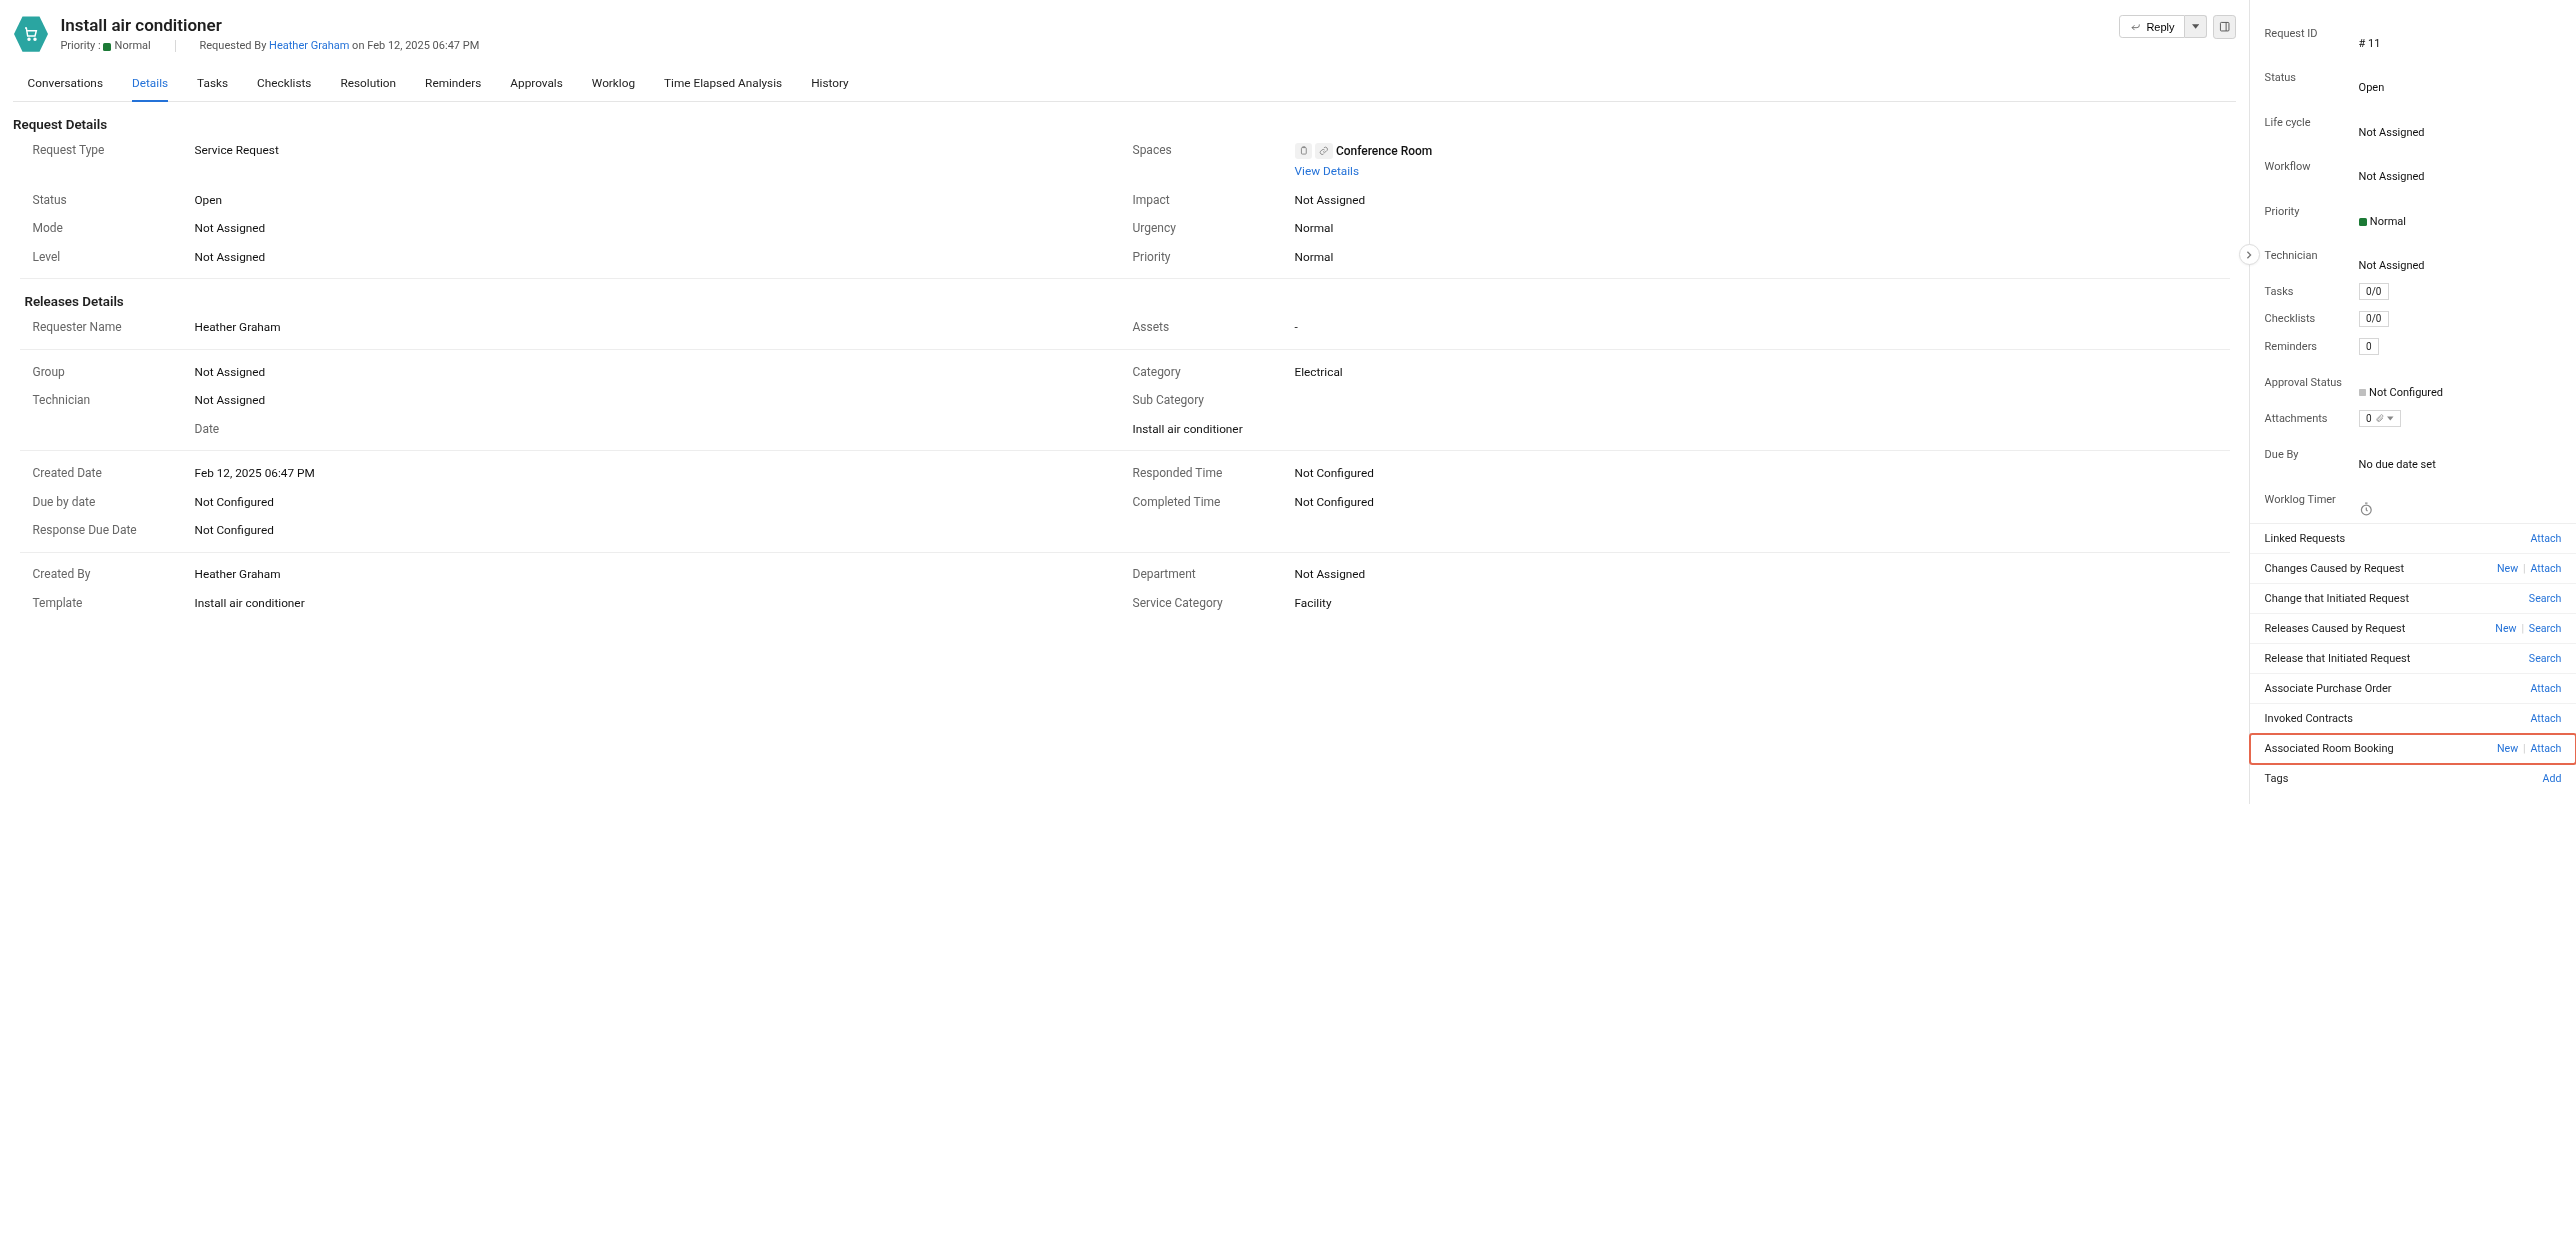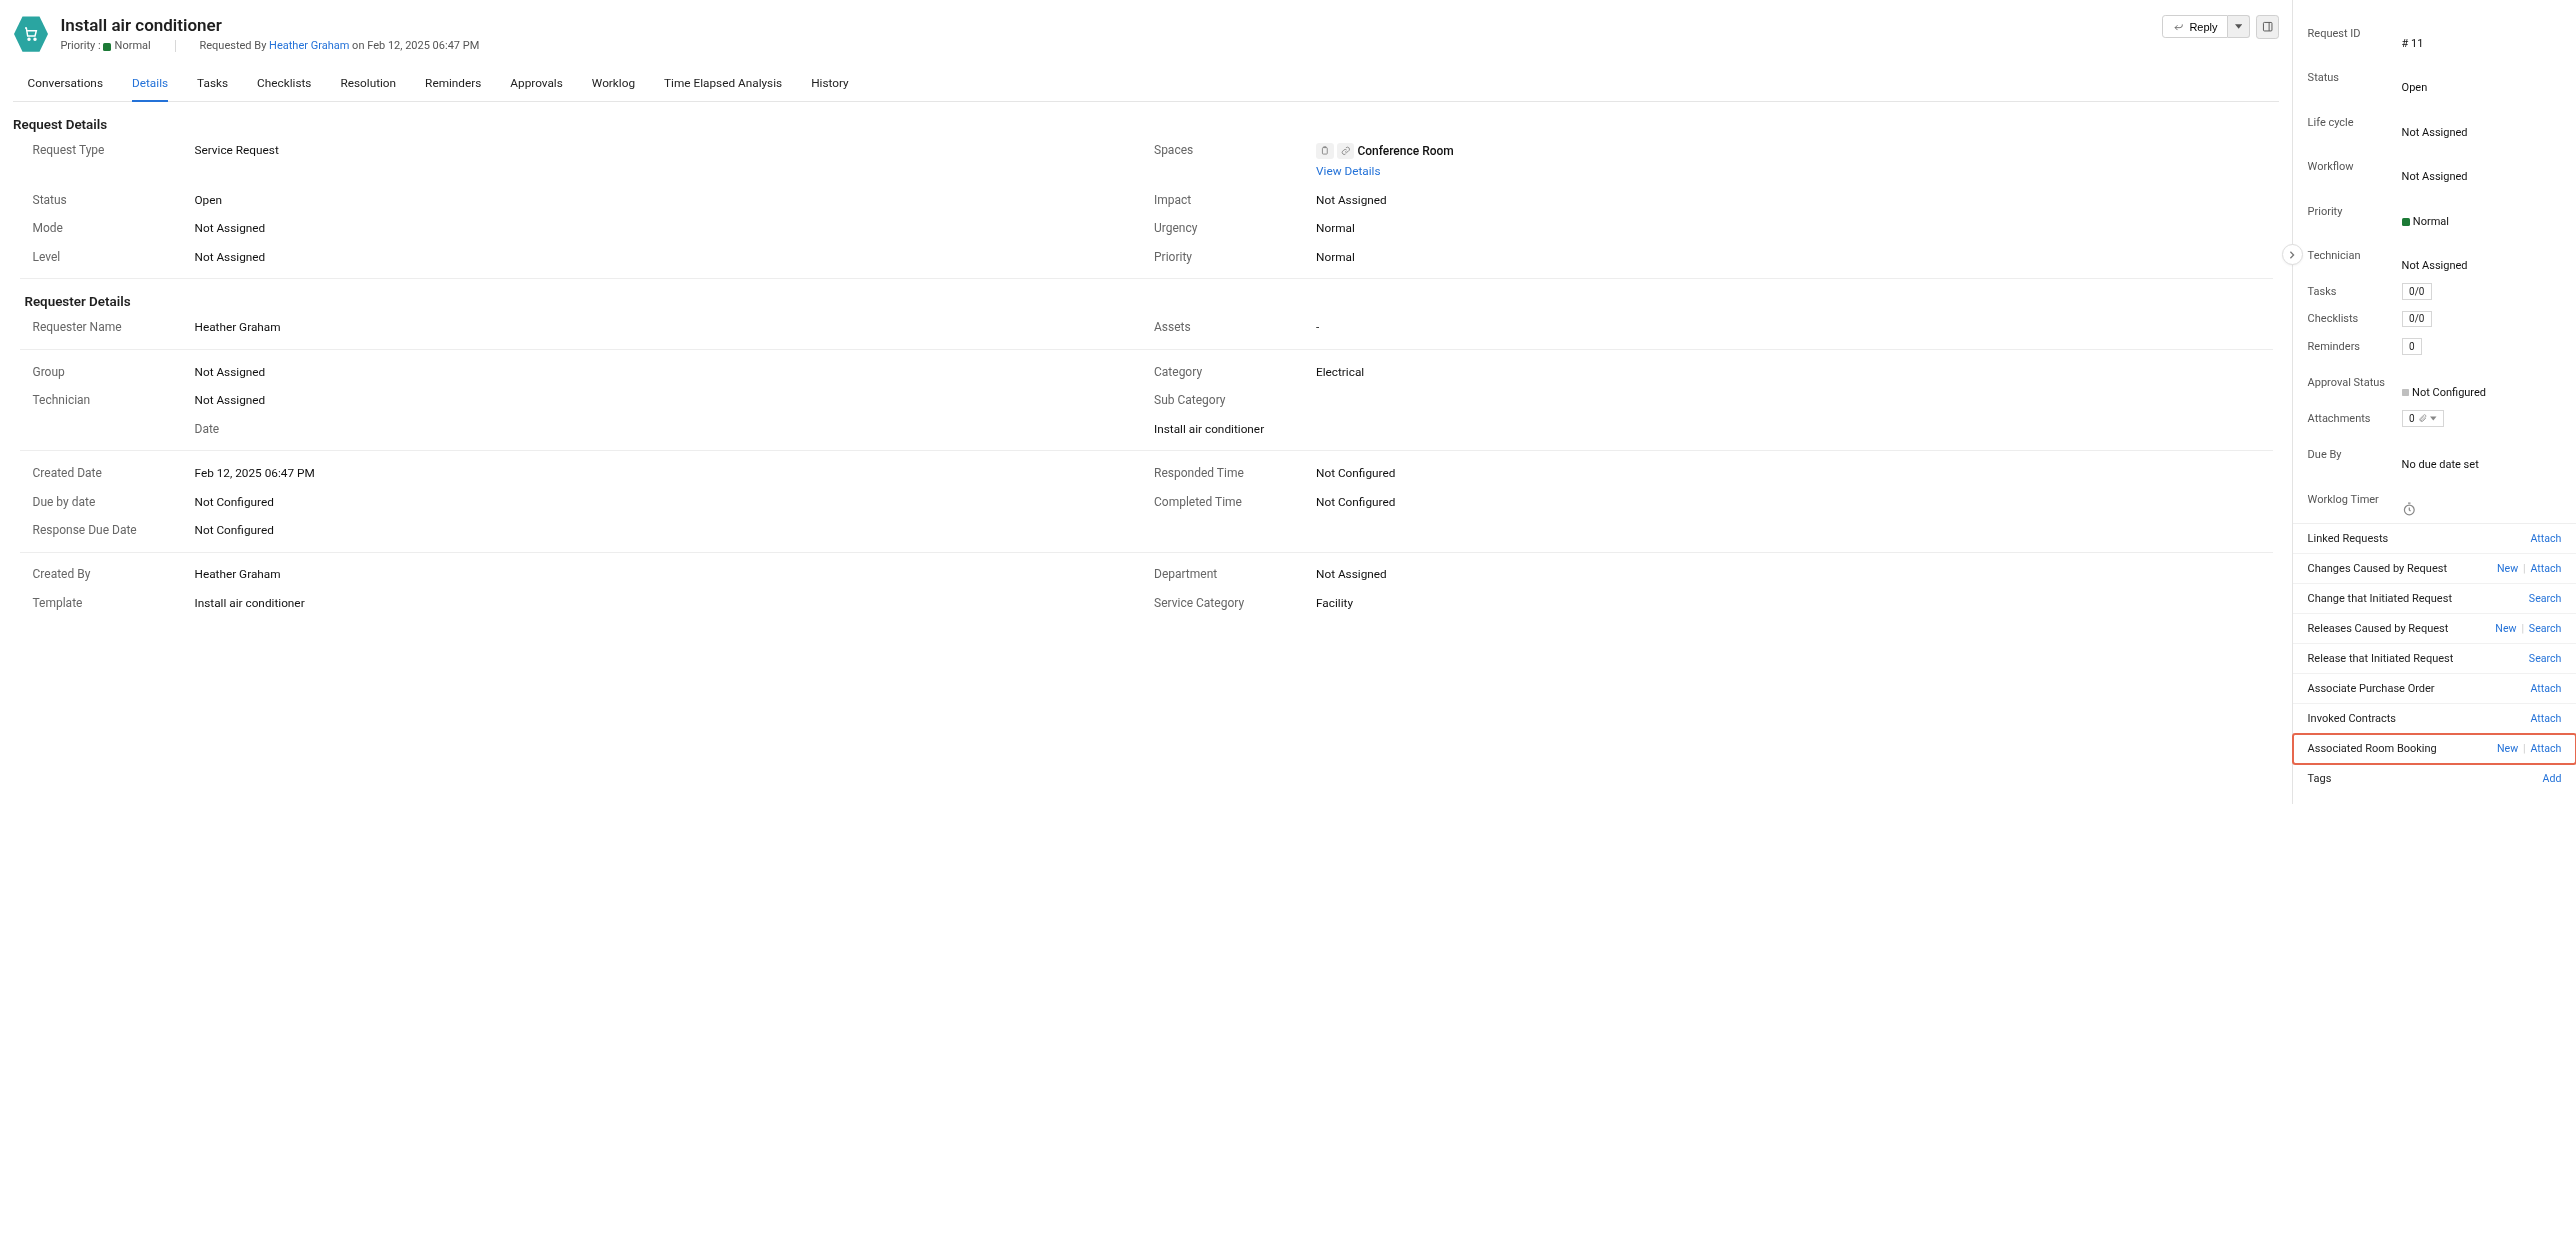--- a/index.html
+++ b/index.html
@@ -1,18 +1,18 @@
 <!DOCTYPE html>
 <html style="font-size:13px"><head>
 <meta charset="utf-8">
 <style>
 * { box-sizing: border-box; margin: 0; padding: 0; }
 body { font-family: -apple-system, BlinkMacSystemFont, "Segoe UI", Roboto, sans-serif; font-size: 11.4px; color: #1f1f1f; background: #fff; display: flex; }
 .main { flex: 1; padding: 14.6px 13px; min-width: 0; }
-.sidebar { width: 284px; border-left: 0.8px solid #e3e3e3; padding: 11.4px 0; position: relative; font-size: 11px; }
+.sidebar { width: 327px; border-left: 0.8px solid #e3e3e3; padding: 11.4px 0; position: relative; font-size: 11px; }
 .header-row { display: flex; align-items: flex-start; gap: 11.4px; }
 .app-icon { width: 36px; height: 39px; border-radius: 8px; display: flex; align-items: center; justify-content: center; }
 .hex { width: 34px; height: 39px; clip-path: polygon(25% 5%, 75% 5%, 100% 50%, 75% 95%, 25% 95%, 0% 50%); background: #2aa5a1; display: flex; align-items: center; justify-content: center; }
 .cart { width: 18px; height: 16px; display:flex; align-items:center; justify-content:center; }
 .title-block { flex: 1; }
 .title { font-size: 17px; font-weight: 600; margin-bottom: 4.9px; }
 .subtitle-row { display: flex; align-items: center; gap: 24px; color: #555; font-size: 11px; flex-wrap: wrap; }
 .divider-v { width: 0.8px; height: 11.4px; background: #d8d8d8; }
 .prio-swatch { display: inline-block; width: 8px; height: 8px; border-radius: 1.6px; background: #1c7a36; vertical-align: middle; margin-right: 3.2px; }
 .link { color: #2472d8; text-decoration: none; cursor: pointer; }
@@ -152,21 +152,21 @@
     <div class="val">Normal</div>
 
     <div class="lbl">Level</div>
     <div class="val">Not Assigned</div>
     <div class="lbl">Priority</div>
     <div class="val">Normal</div>
   </div>
 
   <hr class="hr">
 
-  <div class="section-title indent">Requester Details</div>
+  <div class="section-title indent">Releases Details</div>
 
   <div class="details-grid">
     <div class="lbl">Requester Name</div>
     <div class="val">Heather Graham</div>
     <div class="lbl">Assets</div>
     <div class="val">-</div>
   </div>
 
   <hr class="hr">
 

